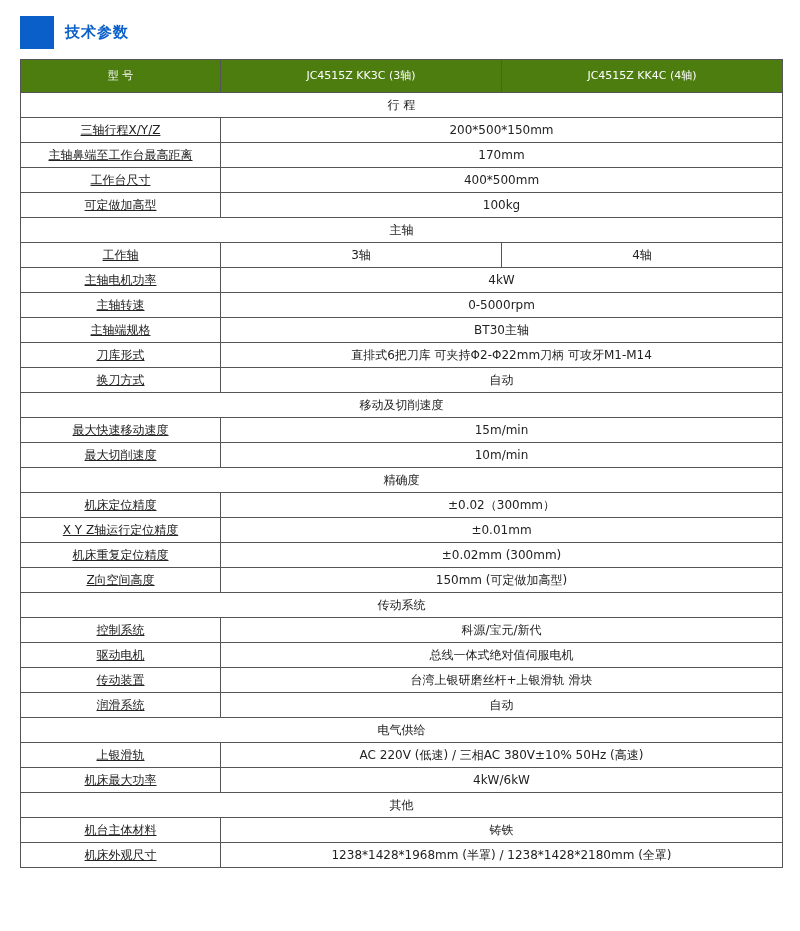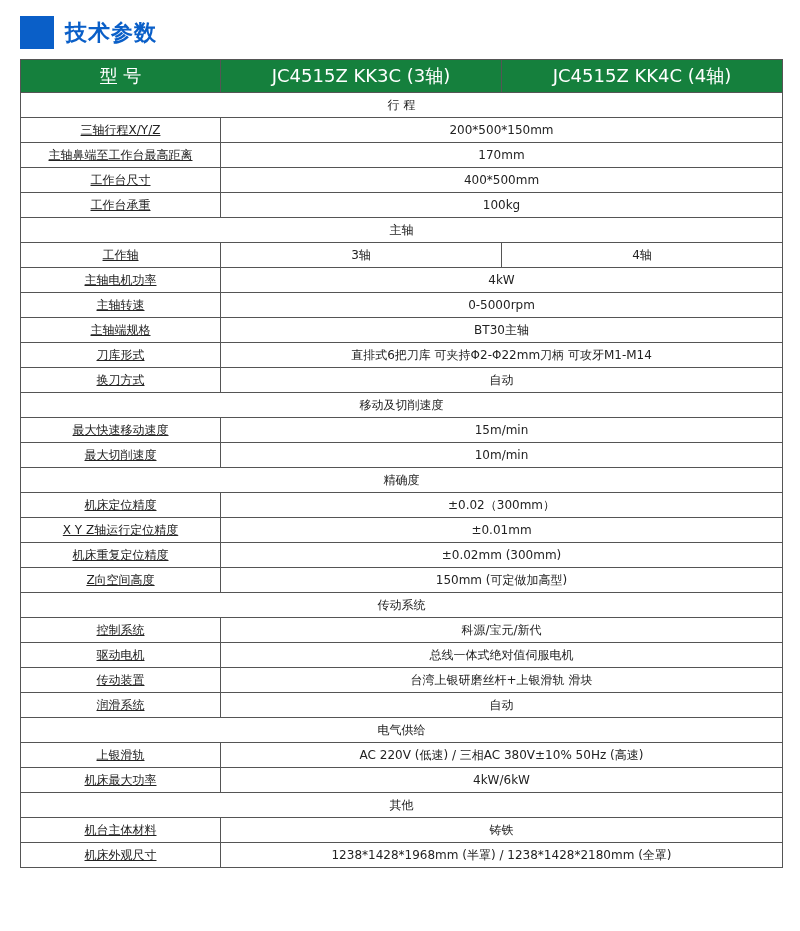--- a/index.html
+++ b/index.html
@@ -1,23 +1,23 @@
 <!DOCTYPE html>
 <html><head>
 <meta charset="utf-8">
 <style>
   html, body { margin: 0; padding: 0; background: #ffffff; }
   body { width: 800px; height: 931px; position: relative; overflow: hidden;
          font-family: "DejaVu Sans", "Liberation Sans", sans-serif; color: #222; }
   .title-wrap { position: absolute; left: 20px; top: 16px; height: 33px; display: flex; align-items: center; }
   .title-square { width: 34px; height: 33px; background: #0a5fc8; }
-  .title-text { margin-left: 11px; font-size: 22px; font-weight: bold; color: #0a5fc8; letter-spacing: 1px; }
+  .title-text { margin-left: 11px; font-size: 15px; font-weight: bold; color: #0a5fc8; letter-spacing: 1px; }
   table.spec { position: absolute; left: 20px; top: 59px; width: 762px; border-collapse: collapse; table-layout: fixed; }
   table.spec td, table.spec th { border: 1px solid #555; font-size: 12px; text-align: center; padding: 0; height: 24px; line-height: 24px; white-space: nowrap; overflow: hidden; }
-  table.spec th { background: #15803d; color: #ffffff; font-weight: normal; height: 32px; line-height: 32px; font-size: 18px; border-color: #555; }
+  table.spec th { background: #4d7c0f; color: #ffffff; font-weight: normal; height: 32px; line-height: 32px; font-size: 11px; border-color: #555; }
   td.label { width: 199px; text-decoration: underline; }
   td.section { text-align: left; font-weight: normal; font-size: 13px; border-right: 1px solid #555; }
   td.section span { display: inline-block; width: 199px; text-align: center; }
   td.split-left { border-right: 1px solid #aaa; }
 </style>
 </head>
 <body>
 
 <div class="title-wrap">
   <div class="title-square"></div>
@@ -47,21 +47,21 @@
       </tr>
       <tr>
         <td class="label">主轴鼻端至工作台最高距离</td>
         <td colspan="2">170mm</td>
       </tr>
       <tr>
         <td class="label">工作台尺寸</td>
         <td colspan="2">400*500mm</td>
       </tr>
       <tr>
-        <td class="label">工作台承重</td>
+        <td class="label">可定做加高型</td>
         <td colspan="2">100kg</td>
       </tr>
       <tr>
         <td colspan="3" class="section"><span>主轴</span></td>
       </tr>
       <tr>
         <td class="label">工作轴</td>
         <td class="split-left">3轴</td>
         <td>4轴</td>
       </tr>

